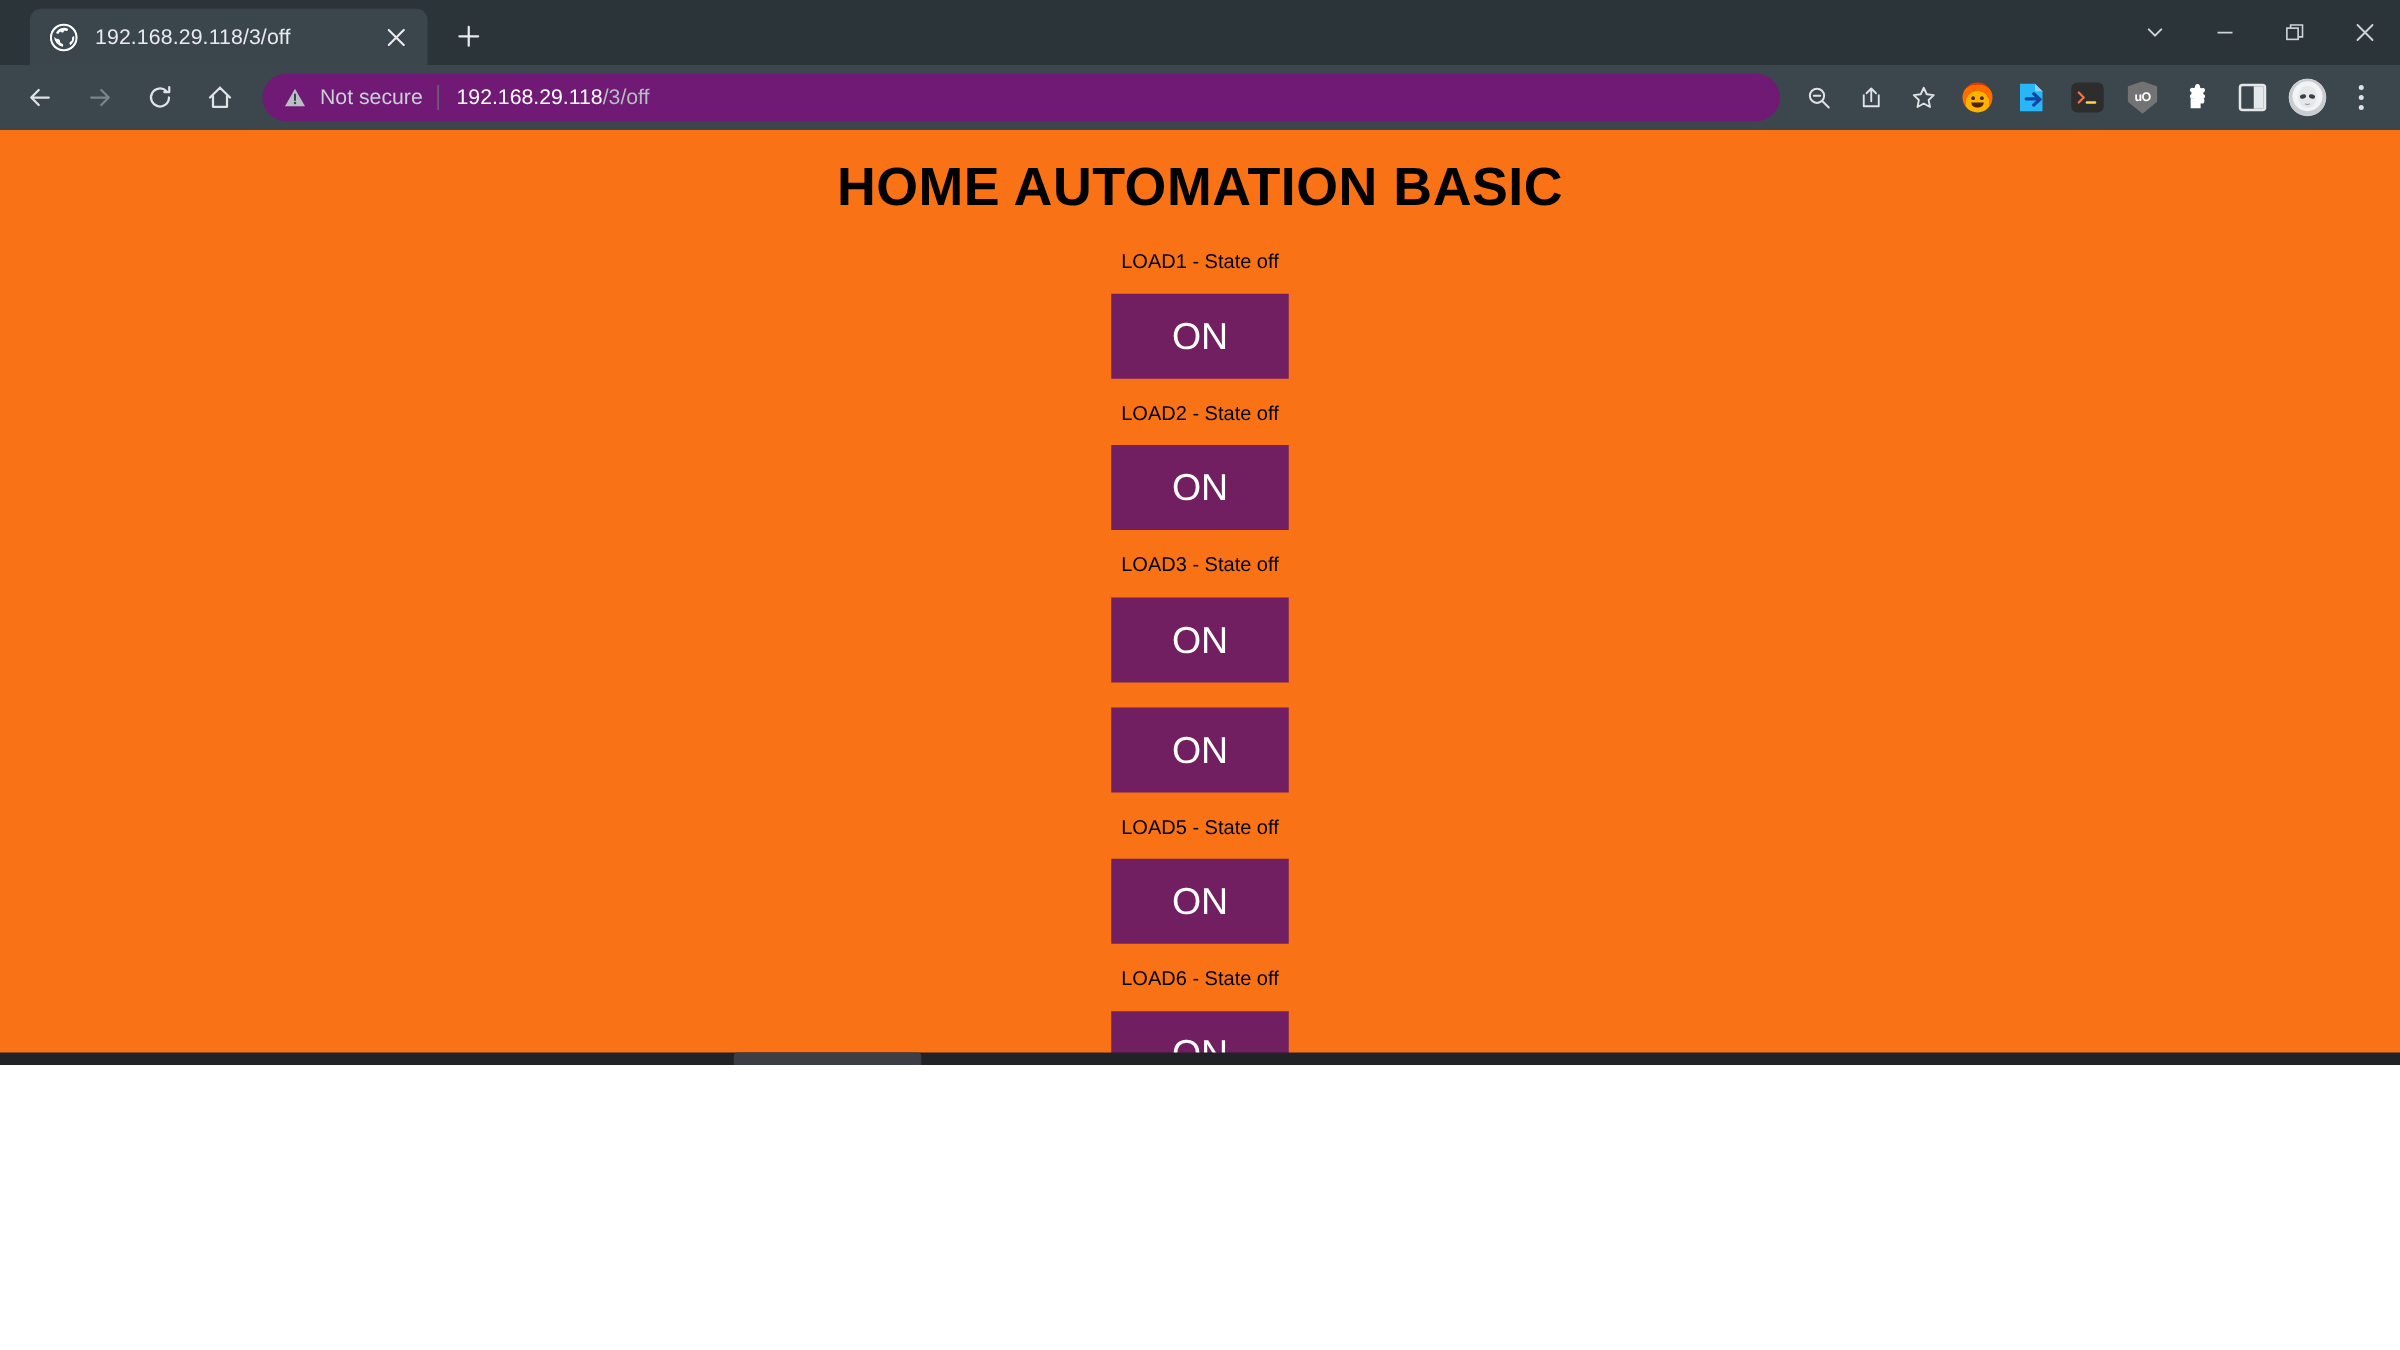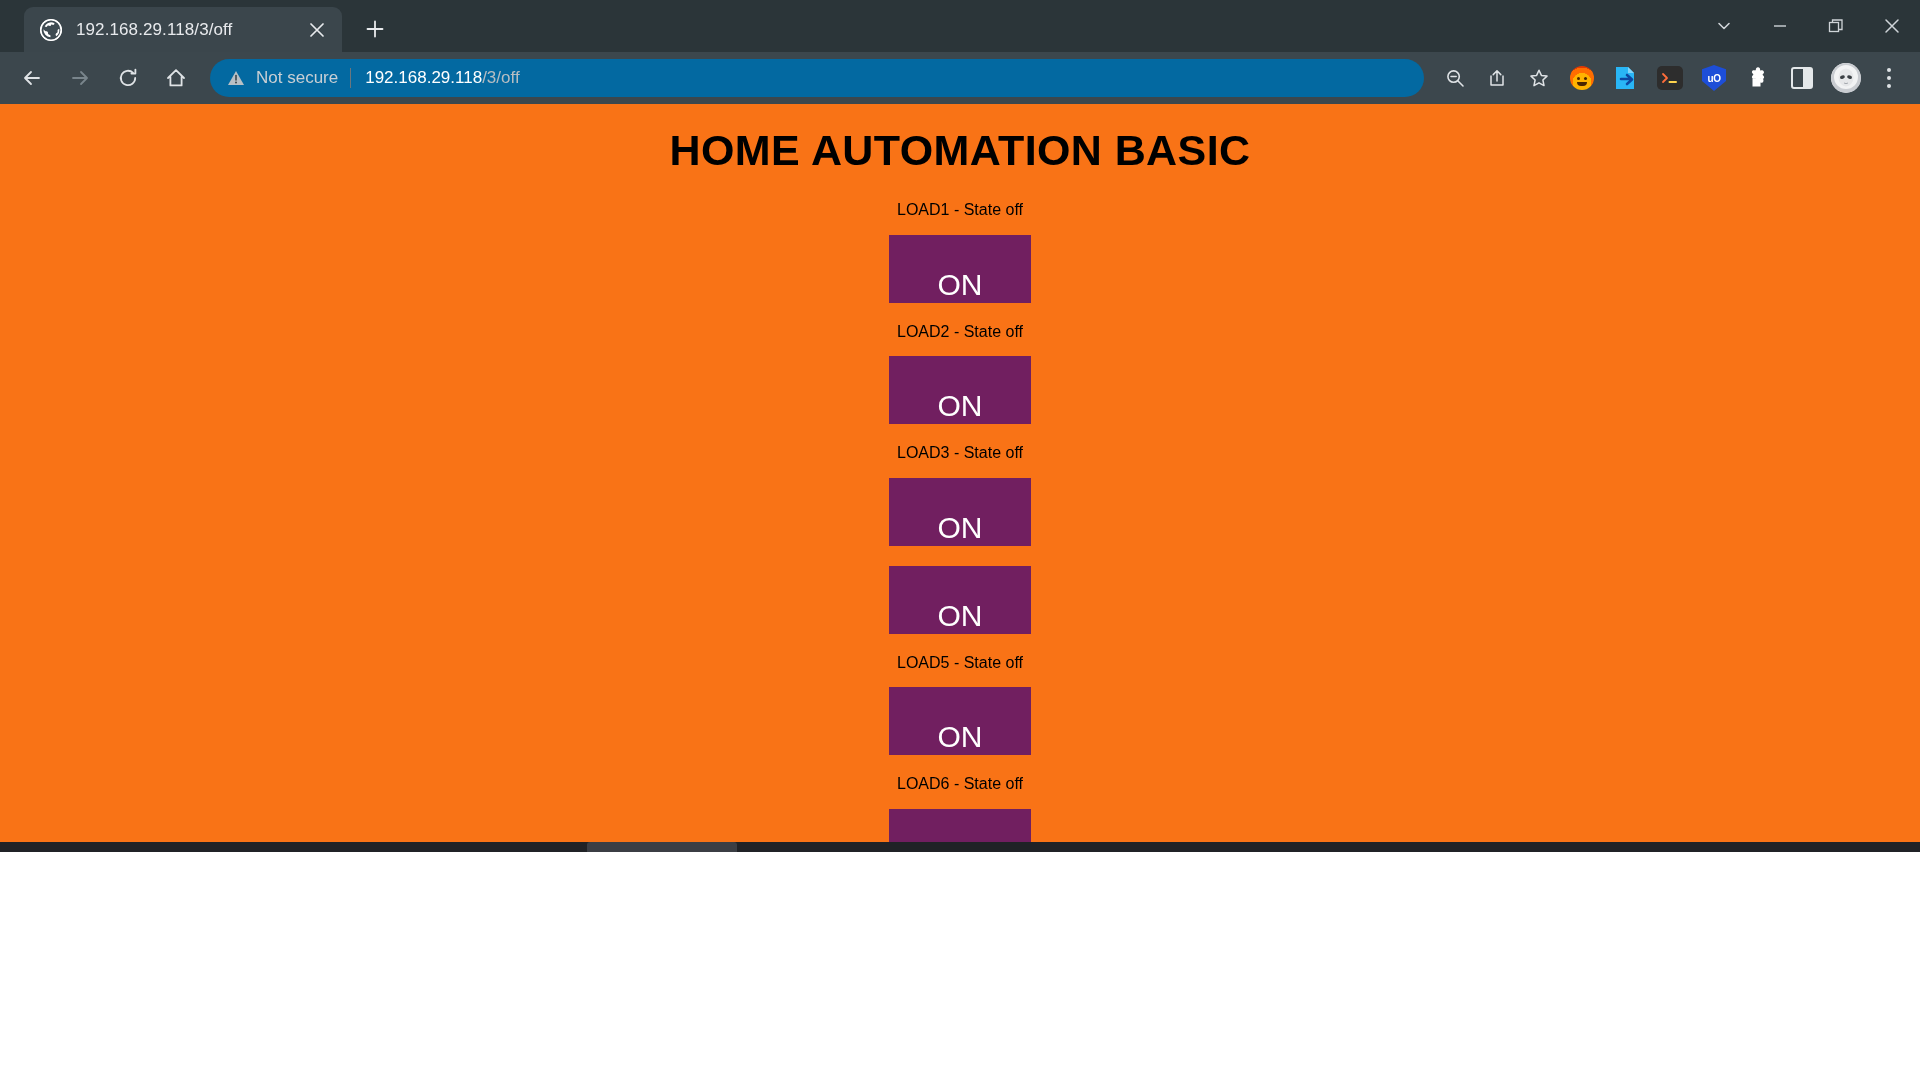--- a/index.html
+++ b/index.html
@@ -88,21 +88,21 @@
     display:flex; align-items:center; justify-content:center;
     border-radius:50%;
     color:#dfe3e6;
   }
   .navbtn.disabled { color:#79858c; }
 
   .urlbar {
     flex:1 1 auto;
     height:38px;
     margin:0 10px 0 10px;
-    background:#0369a1;
+    background:#701a75;
     border-radius:19px;
     display:flex;
     align-items:center;
     padding:0 14px 0 16px;
     min-width:0;
   }
   .urlbar-warn {
     width:20px; height:20px; flex:0 0 20px;
     display:flex; align-items:center; justify-content:center;
     margin-right:10px;
@@ -149,21 +149,21 @@
   }
   .ext-doc {
     width:26px;height:26px;position:relative;
   }
   .ext-term {
     width:26px;height:24px;background:#2d2d2d;border-radius:5px;
     display:flex;align-items:center;justify-content:center;
   }
   .ext-ubo {
     width:24px;height:26px;
-    background:#1d4ed8;
+    background:#737373;
     clip-path:polygon(50% 0,100% 16%,100% 62%,50% 100%,0 62%,0 16%);
     display:flex;align-items:center;justify-content:center;
     color:#ffffff;font-size:10px;font-weight:bold;letter-spacing:-0.5px;
   }
   .ext-sidebar {
     width:22px;height:22px;border:2px solid #e4e8ea;border-radius:3px;
     display:flex;justify-content:flex-end;
   }
   .ext-sidebar i { display:block;width:8px;background:#e4e8ea; }
   .avatar {
@@ -206,21 +206,21 @@
     height:68px;
     background:#711f60;
     color:#ffffff;
     font-size:30px;
     font-family:"Liberation Sans", sans-serif;
     line-height:68px;
     text-align:center;
     border:none;
     cursor:pointer;
     margin-bottom:20px;
-    padding:16px;
+    padding:1px;
   }
 
   
   .taskbar {
     position:absolute;
     left:0; bottom:0;
     width:1920px; height:10px;
     background:#202226;
     flex:0 0 10px;
   }

